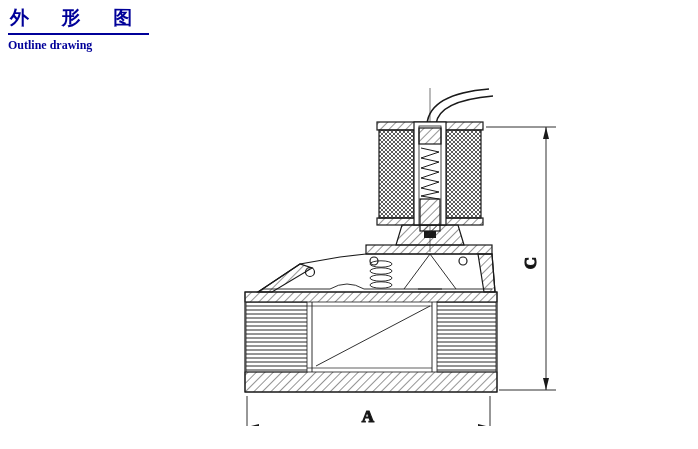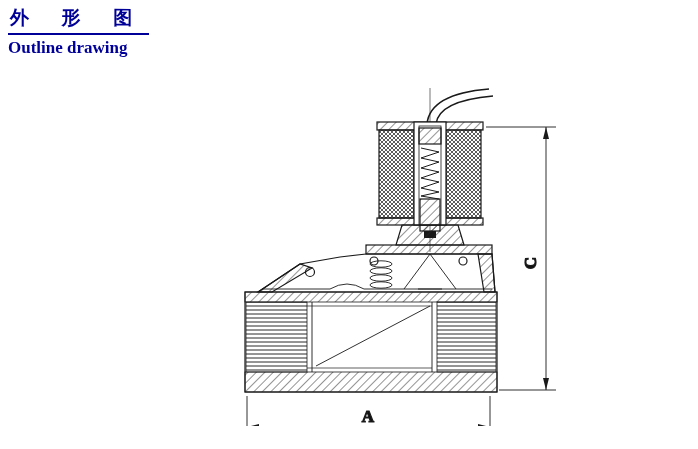--- a/index.html
+++ b/index.html
@@ -23,21 +23,21 @@
     font-size: 19px;
     font-weight: bold;
     letter-spacing: 13px;
     padding: 0 4px 2px 2px;
     border-bottom: 2px solid #000099;
     font-family: "DejaVu Sans", "Liberation Sans", sans-serif;
     white-space: nowrap;
   }
   .title-en {
     color: #000099;
-    font-size: 17px;
+    font-size: 12px;
     font-weight: bold;
     font-family: "Liberation Serif", serif;
     margin-top: 3px;
     white-space: nowrap;
   }
   svg.drawing {
     position: absolute;
     left: 0;
     top: 0;
   }

